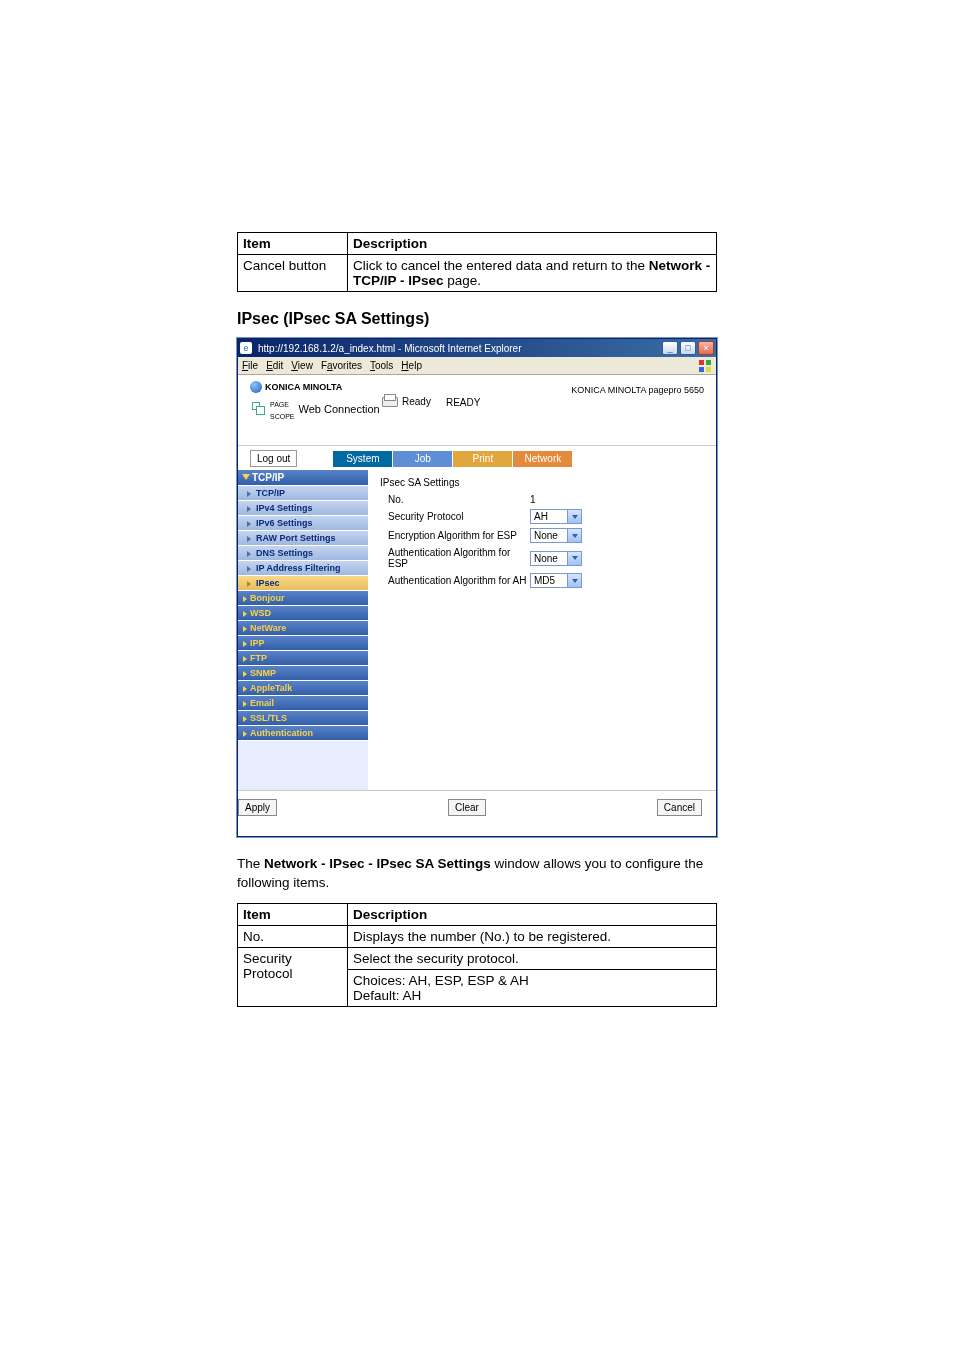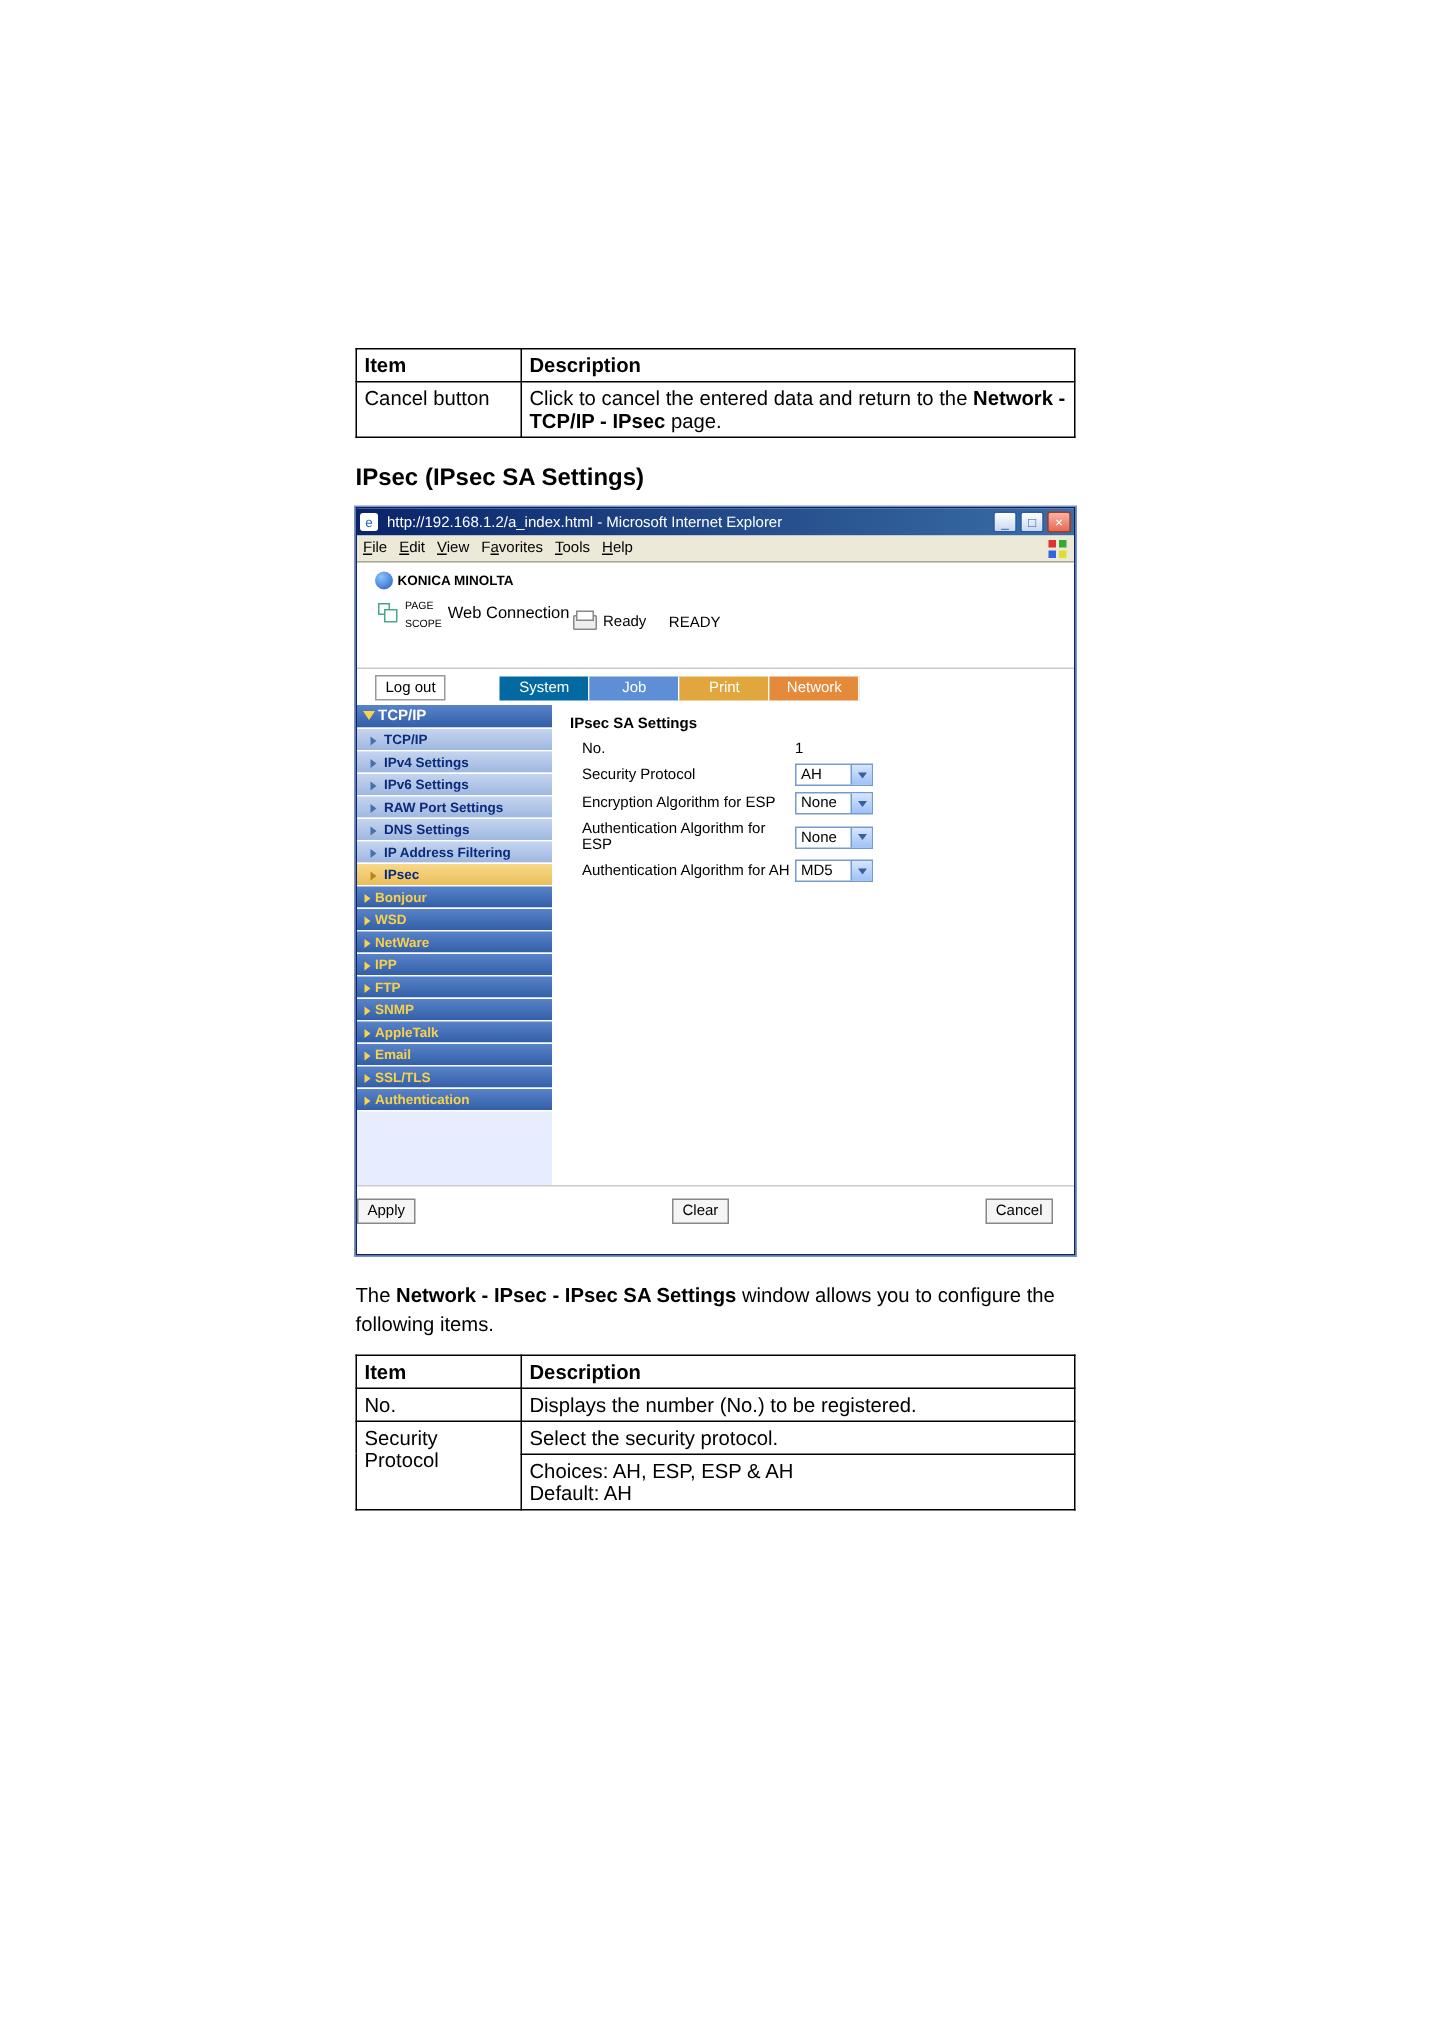--- a/index.html
+++ b/index.html
@@ -82,21 +82,21 @@
   .app-header {
     display: flex; padding: 6px 12px 24px 12px; border-bottom: 1px solid #ccc;
   }
   .app-header .brand { width: 130px; }
   .km-badge { display:flex; align-items:center; gap:3px; font-size:9px; font-weight:bold;}
   .km-dot { width:12px;height:12px;border-radius:50%; background: radial-gradient(circle at 35% 30%, #8fc1ff, #1e5fbf); }
   .ps-line { display:flex; align-items:center; gap:4px; margin-top:4px; font-size:11px;}
   .ps-ico { width:16px;height:16px; display:inline-block; position:relative;}
   .ps-ico:before{content:'';position:absolute;left:2px;top:1px;width:6px;height:6px;border:1px solid #4a8;}
   .ps-ico:after{content:'';position:absolute;left:6px;top:5px;width:7px;height:7px;border:1px solid #4a8;background:#fff;}
-  .app-header .mid { flex:1; display:flex; gap:15px; align-items:flex-end; padding-top:0;}
+  .app-header .mid { flex:1; display:flex; gap:15px; align-items:center; padding-top:0;}
   .ready-badge { display:flex; align-items:center; gap:4px;}
   .printer-ico { width:18px;height:14px;display:inline-block;position:relative;}
   .printer-ico:before{content:'';position:absolute;left:2px;top:3px;width:14px;height:8px;border:1px solid #888;background:#eee;border-radius:1px;}
   .printer-ico:after{content:'';position:absolute;left:4px;top:0;width:10px;height:5px;border:1px solid #888;background:#fff;}
   .app-header .model { font-size:9px; padding-top:4px;}
   .tabs-row { display:flex; align-items:center; padding: 4px 12px 3px 12px;}
   .logout-btn { font-size:10px; border:1px solid #999; background:#fff; padding:1px 6px; height:17px; display:flex;align-items:center;}
   .tabs { display:flex; margin-left: 36px;}
   .tab { width:60px; height:16px; font-size:10px; color:#fff; display:flex;align-items:center;justify-content:center; background:#0369a1; border-right:1px solid #fff;}
   .tab.job{background:#5e8fd6;}
@@ -114,21 +114,21 @@
   .side-item:not(.top):before{content:'';position:absolute;left:5px;top:5px;width:0;height:0;border-top:3px solid transparent;border-bottom:3px solid transparent;border-left:4px solid #f9d34b;}
   .side-sub{
     background: linear-gradient(#c5d4ef,#9fb8e0);
     color:#0a2a7a; font-size:9px; font-weight:bold;
     padding:2px 6px 2px 18px; border-bottom:1px solid #fff; position:relative;
   }
   .side-sub:before{content:'';position:absolute;left:9px;top:5px;width:0;height:0;border-top:3px solid transparent;border-bottom:3px solid transparent;border-left:4px solid #4a6fad;}
   .side-sub.active{ background: linear-gradient(#f8d989,#e8be5a);}
   .side-sub.active:before{border-left-color:#b88618;}
   .detail{ flex:1; padding: 4px 12px 10px 12px; min-height: 320px;}
-  .detail-hdr{font-size:10px;font-weight:bold;margin:3px 0 6px 0;}
+  .detail-hdr{font-size:10px;font-weight:normal;margin:3px 0 6px 0;}
   .form-row{display:flex;align-items:center;font-size:10px;margin:4px 0;}
   .form-row .lbl{width:150px;padding-left:8px;}
   .select-mock{border:1px solid #789ad0;background:#fff;width:52px;height:15px;display:flex;align-items:center;font-size:10px;padding-left:3px;position:relative;}
   .select-mock .arrow{position:absolute;right:0;top:0;width:14px;height:13px;background:linear-gradient(#d6e6ff,#9ec2f7);display:flex;align-items:center;justify-content:center;border-left:1px solid #789ad0;}
   .select-mock .arrow:after{content:'';width:0;height:0;border-left:3px solid transparent;border-right:3px solid transparent;border-top:4px solid #3a5f9e;}
   .bottom-bar{display:flex;justify-content:space-between;gap:16px;padding:8px 14px 20px 0;border-top:1px solid #ccc;}
   .bottom-bar .btn{font-size:10px;border:1px solid #888;background:#f5f5f5;padding:1px 6px;height:17px;display:flex;align-items:center;}
   .caption { font-size: 13.5px; margin: 18px 0 10px 0; line-height: 1.4;}
   .footer-line { position:absolute; left: 270px; right: 208px; bottom: 90px; border-top:1px solid #000; padding-top:4px; display:flex; justify-content:space-between; font-style: italic; font-size: 17px;}
   .footer-line .pn{ font-style: italic;}
@@ -193,20 +193,21 @@
               <span>Web Connection</span>
             </div>
           </div>
           <div class="mid">
             <div class="ready-badge">
               <span class="printer-ico"></span>
               <span style="font-size:10px;">Ready</span>
             </div>
             <div style="font-size:10px;padding-top:2px;">READY</div>
           </div>
+          <div class="model">KONICA MINOLTA pagepro 5650</div>
         </div>
 
         <div class="tabs-row">
           <div class="logout-btn">Log out</div>
           <div class="tabs">
             <div class="tab">System</div>
             <div class="tab job">Job</div>
             <div class="tab print">Print</div>
             <div class="tab net">Network</div>
           </div>

